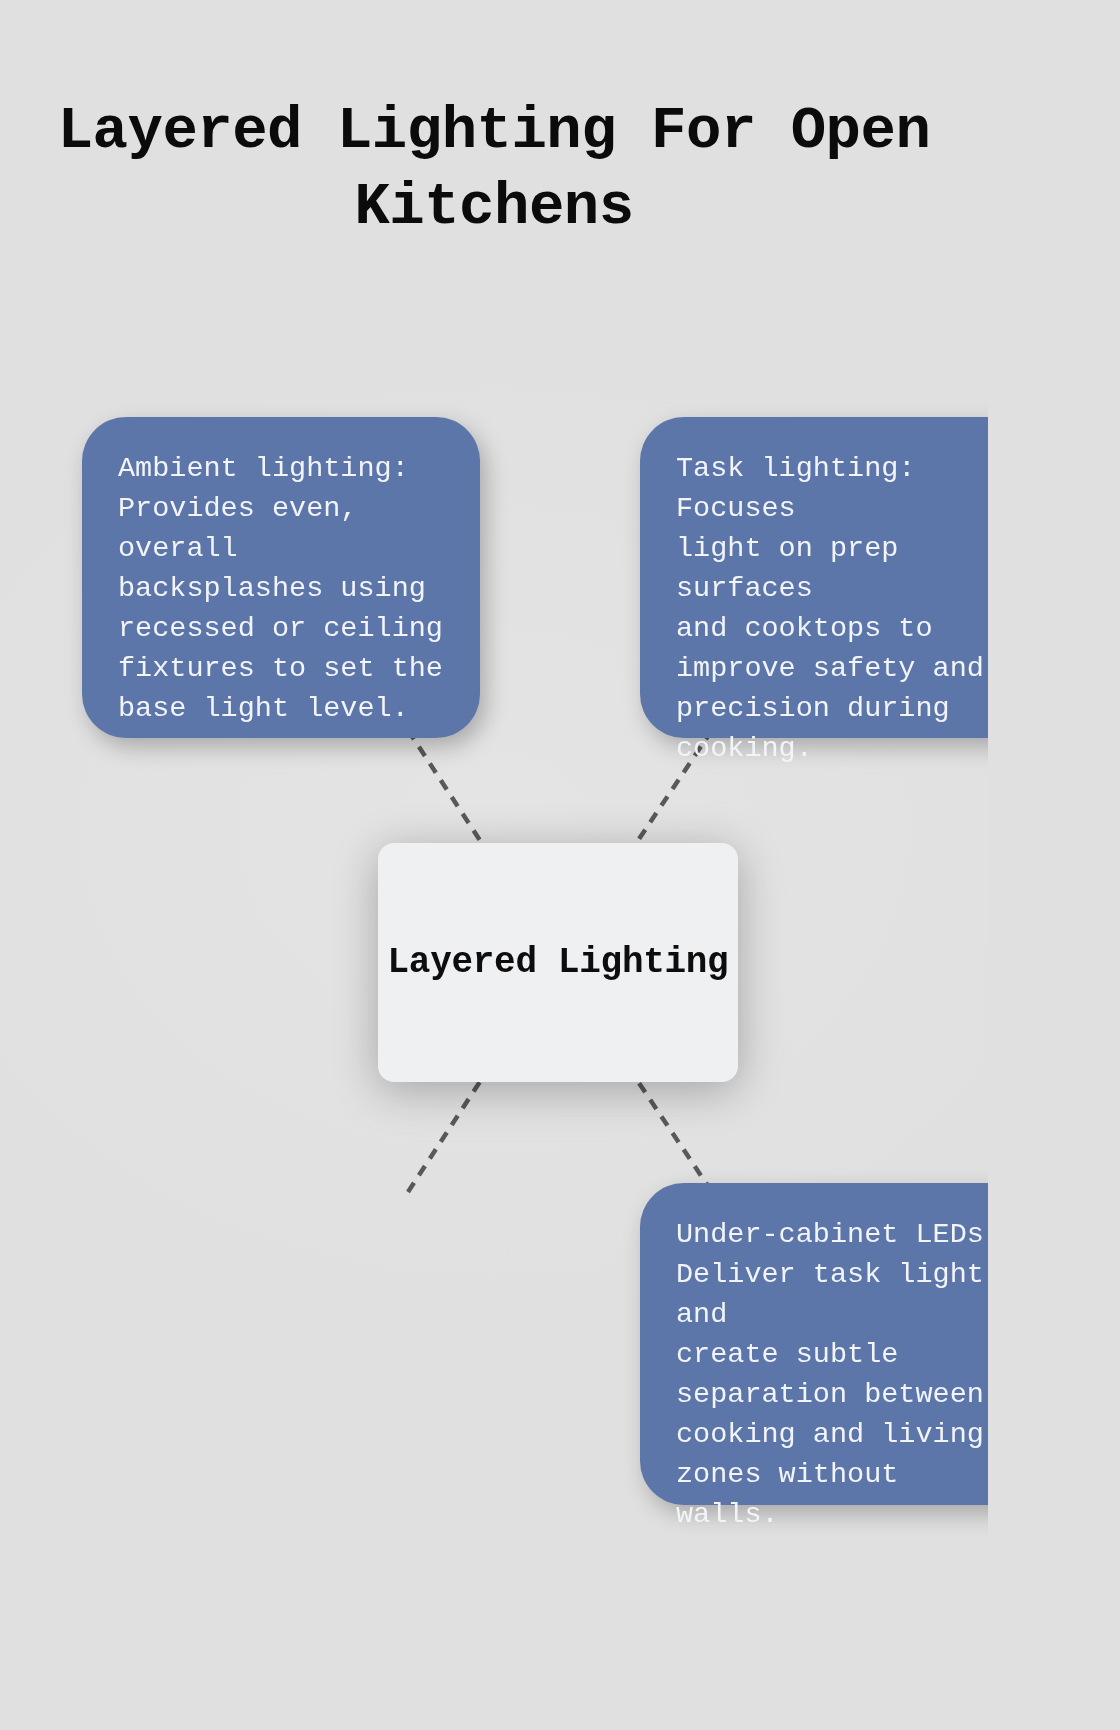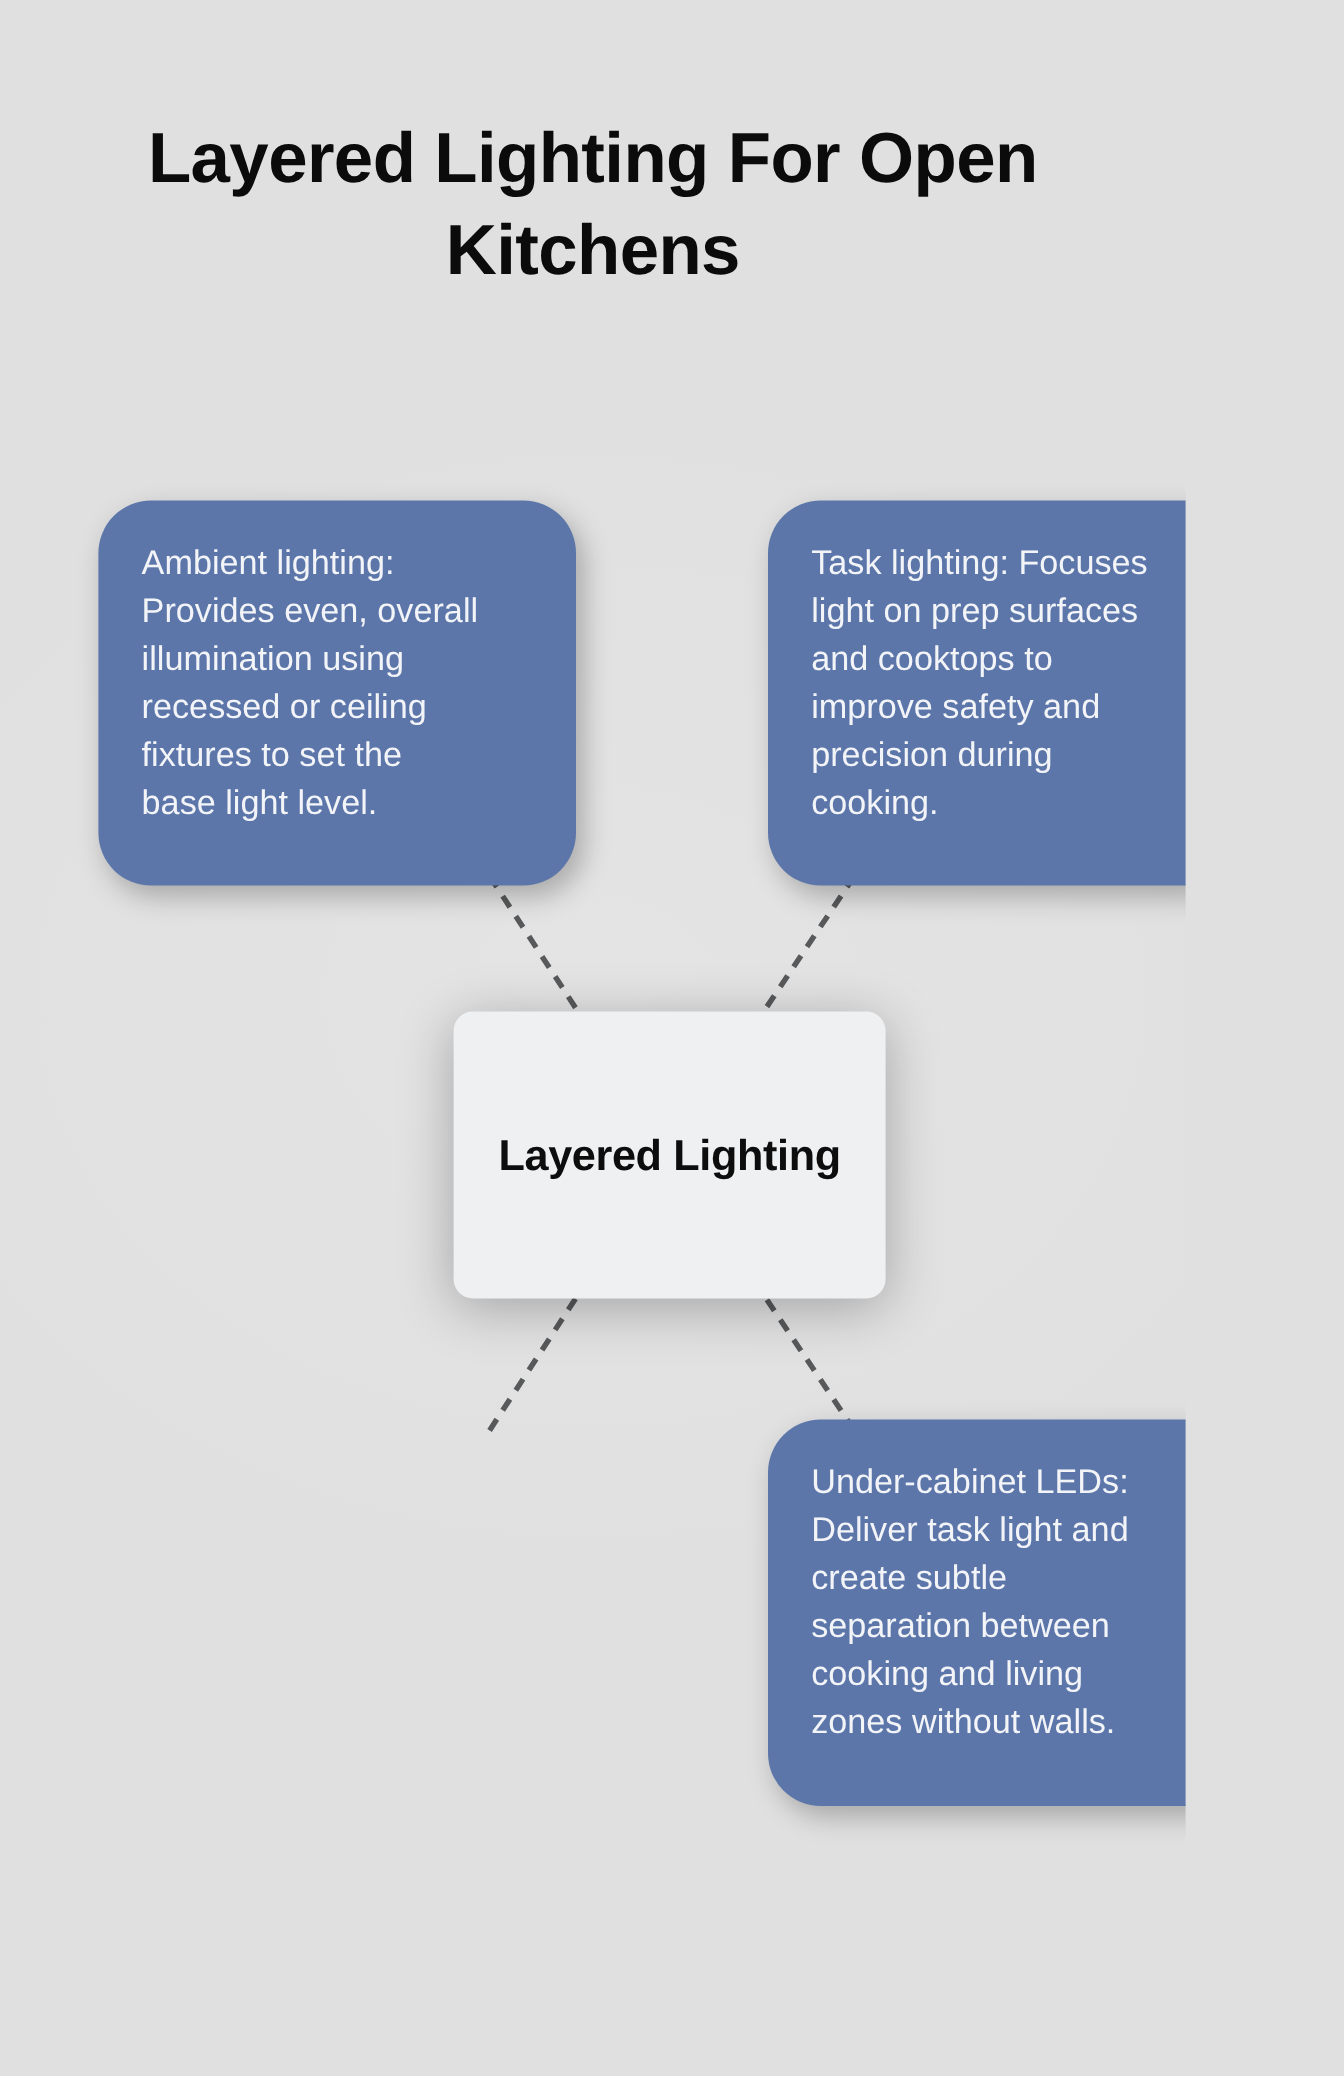--- a/index.html
+++ b/index.html
@@ -11,21 +11,21 @@
     --title-text: #0b0b0b;
   }
   * { margin: 0; padding: 0; box-sizing: border-box; }
   html, body { background: var(--background); }
   .canvas {
     position: relative;
     width: 988px;
     height: 1730px;
     overflow: hidden;
     background: radial-gradient(ellipse 900px 700px at 50% 48%, #e4e4e5 0%, var(--background) 70%);
-    font-family: Liberation Sans, sans-serif;
+    font-family: Liberation Mono, monospace;
   }
   .diagram-title {
     position: absolute;
     left: 0;
     top: 94px;
     width: 100%;
     text-align: center;
     font-size: 59px;
     line-height: 76px;
     font-weight: 700;
@@ -91,21 +91,21 @@
       <line x1="408" y1="730" x2="558" y2="960"></line>
       <line x1="712" y1="730" x2="558" y2="960"></line>
       <line x1="408" y1="1192" x2="558" y2="962"></line>
       <line x1="712" y1="1192" x2="558" y2="962"></line>
     </g>
   </svg>
 
   <div class="card card-top-left">
     <div class="card-text">Ambient lighting:
 Provides even, overall
-illumination using
+backsplashes using
 recessed or ceiling
 fixtures to set the
 base light level.</div>
   </div>
 
   <div class="card card-top-right">
     <div class="card-text">Task lighting: Focuses
 light on prep surfaces
 and cooktops to
 improve safety and

